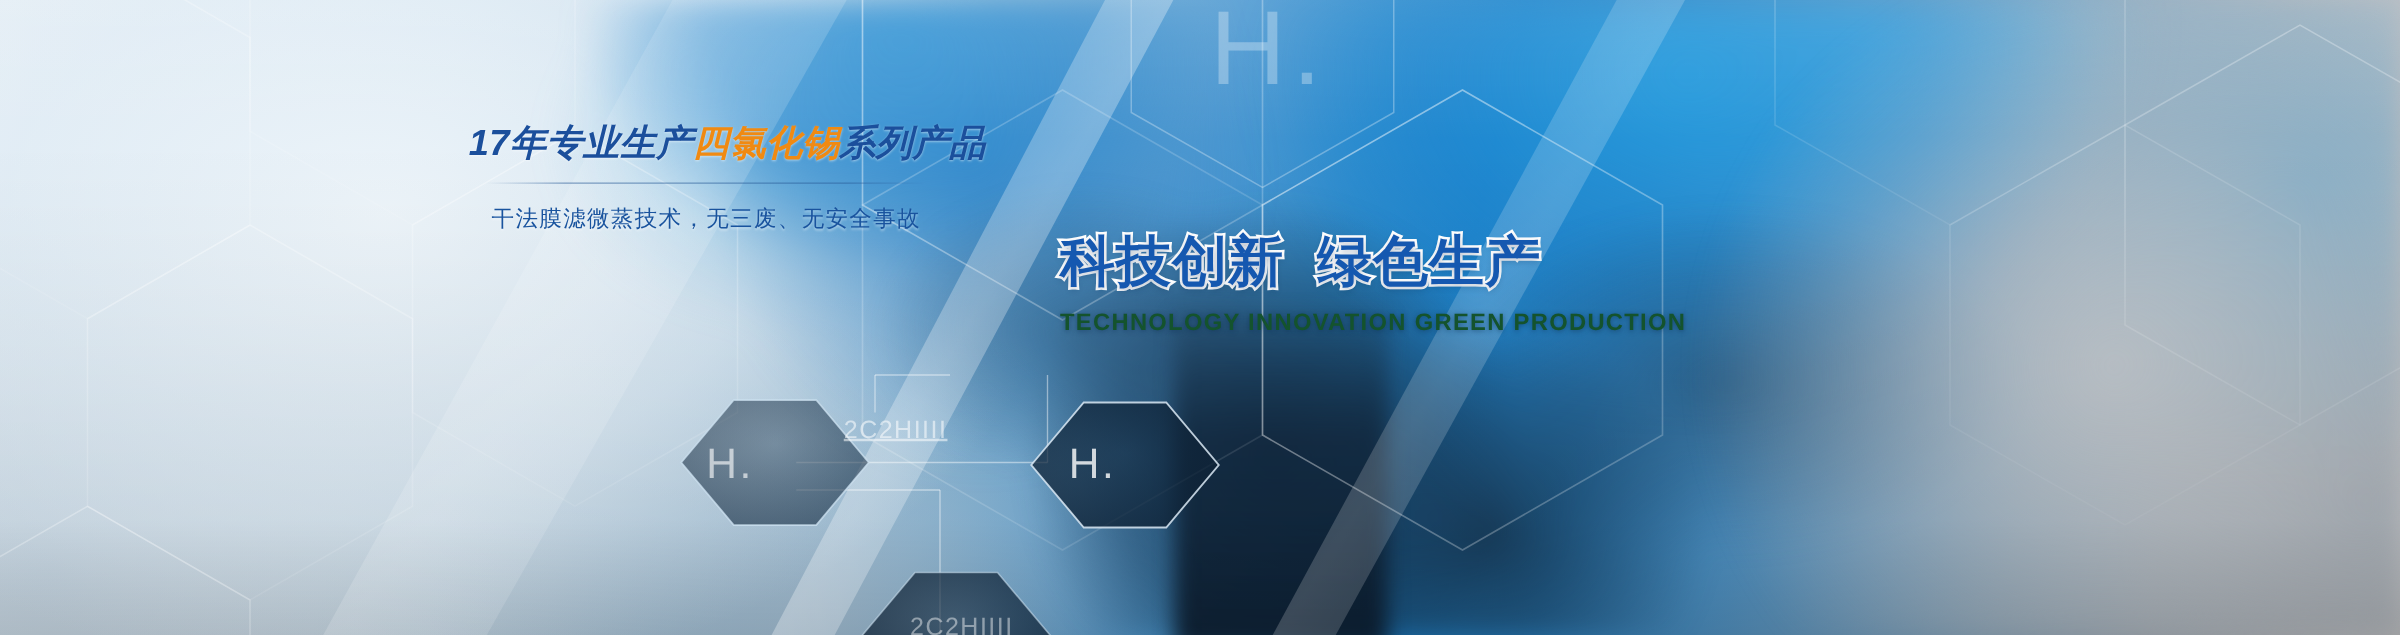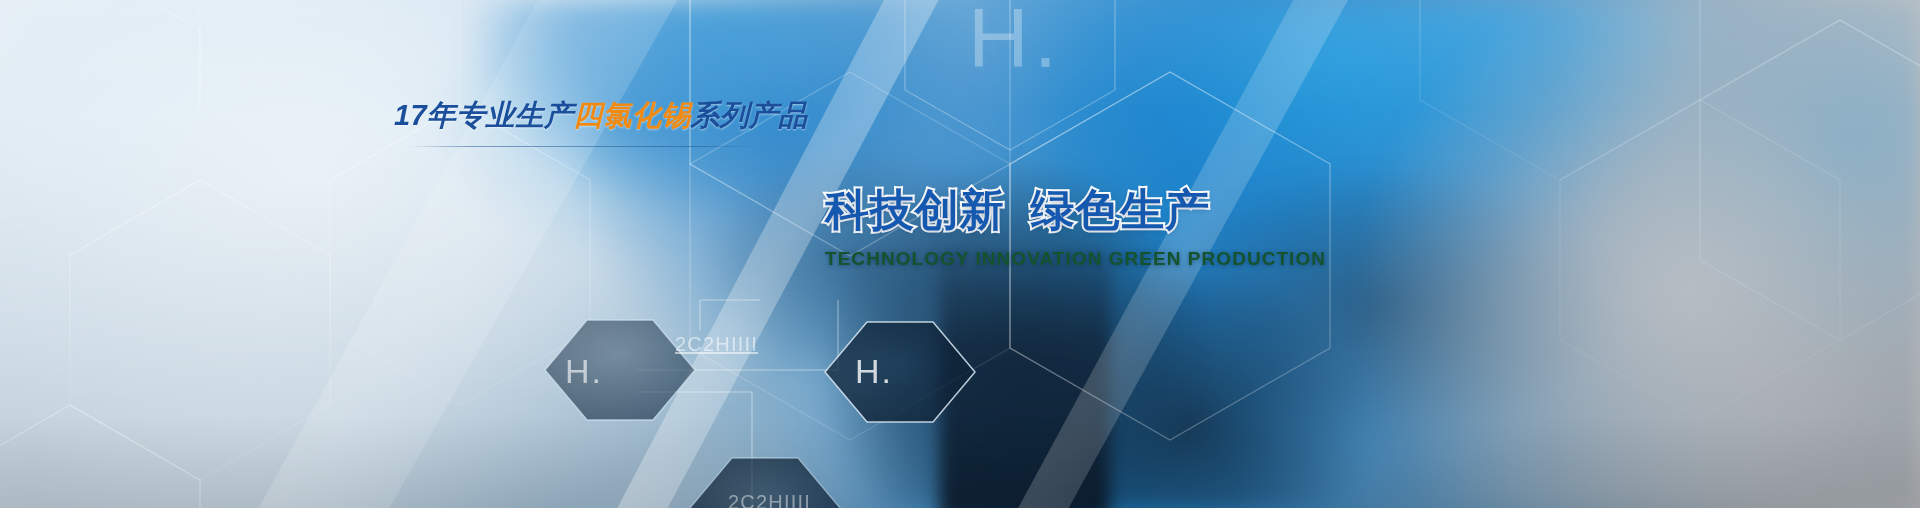--- a/index.html
+++ b/index.html
@@ -80,38 +80,38 @@
     position:absolute;color:rgba(255,255,255,.30);
     letter-spacing:.06em;white-space:nowrap;user-select:none;
     font-family:"Liberation Sans","DejaVu Sans",sans-serif;
   }
   .wm-big{font-size:62px;font-weight:400;color:rgba(255,255,255,.34);}
   .wm-mid{font-size:20px;color:rgba(255,255,255,.55);text-decoration:underline;}
   .wm-h{font-size:34px;color:rgba(255,255,255,.62);font-weight:400;}
   .wm-h-xl{font-size:84px;color:rgba(255,255,255,.30);}
 
   
-  .left-copy{position:absolute;left:394px;top:99px;width:380px;text-align:center;}
+  .left-copy{position:absolute;left:375px;top:99px;width:380px;text-align:center;}
   .headline{
     font-size:29px;font-weight:700;font-style:italic;color:#1b4f9c;
     letter-spacing:.01em;white-space:nowrap;line-height:1.15;
     text-shadow:0 1px 2px rgba(255,255,255,.5);
   }
   .headline .accent{color:#f08a12;}
   .rule{
     margin:14px auto 0;width:352px;height:1px;
     background:linear-gradient(90deg, rgba(40,90,150,0) 0%, rgba(40,90,150,.55) 18%, rgba(40,90,150,.55) 82%, rgba(40,90,150,0) 100%);
   }
   .subline{
     margin-top:16px;font-size:18px;color:#19539e;letter-spacing:.06em;
     white-space:nowrap;text-shadow:0 1px 2px rgba(255,255,255,.45);
   }
 
   
-  .right-copy{position:absolute;left:825px;top:186px;width:380px;text-align:center;}
+  .right-copy{position:absolute;left:848px;top:186px;width:380px;text-align:center;}
   .slogan{
     font-size:44px;font-weight:700;color:#1558b0;letter-spacing:.02em;
     white-space:nowrap;line-height:1.1;
     -webkit-text-stroke:4px #ffffff;paint-order:stroke fill;
     text-shadow:0 2px 5px rgba(10,40,80,.28);
   }
   .slogan .gap{display:inline-block;width:26px;}
   .slogan-en{
     margin-top:14px;font-size:19px;font-weight:700;color:#14532d;
     letter-spacing:.055em;white-space:nowrap;
@@ -216,20 +216,21 @@
 
   <div class="wm wm-mid" style="left:728px;top:491px;color:rgba(255,255,255,.45);">2C2HIIII</div>
 
   <div class="wm wm-h" style="left:565px;top:352px;">H.</div>
 
   <div class="wm wm-h" style="left:855px;top:352px;color:rgba(255,255,255,.80);">H.</div>
 
   <div class="left-copy">
     <div class="headline"><span>17年专业生产</span><span class="accent">四氯化锡</span><span>系列产品</span></div>
     <div class="rule"></div>
+    <div class="subline">干法膜滤微蒸技术，无三废、无安全事故</div>
   </div>
 
   <div class="right-copy">
     <div class="slogan"><span>科技创新</span><span class="gap"></span><span>绿色生产</span></div>
     <div class="slogan-en">TECHNOLOGY INNOVATION GREEN PRODUCTION</div>
   </div>
 
 </div>
 
 </body></html>

